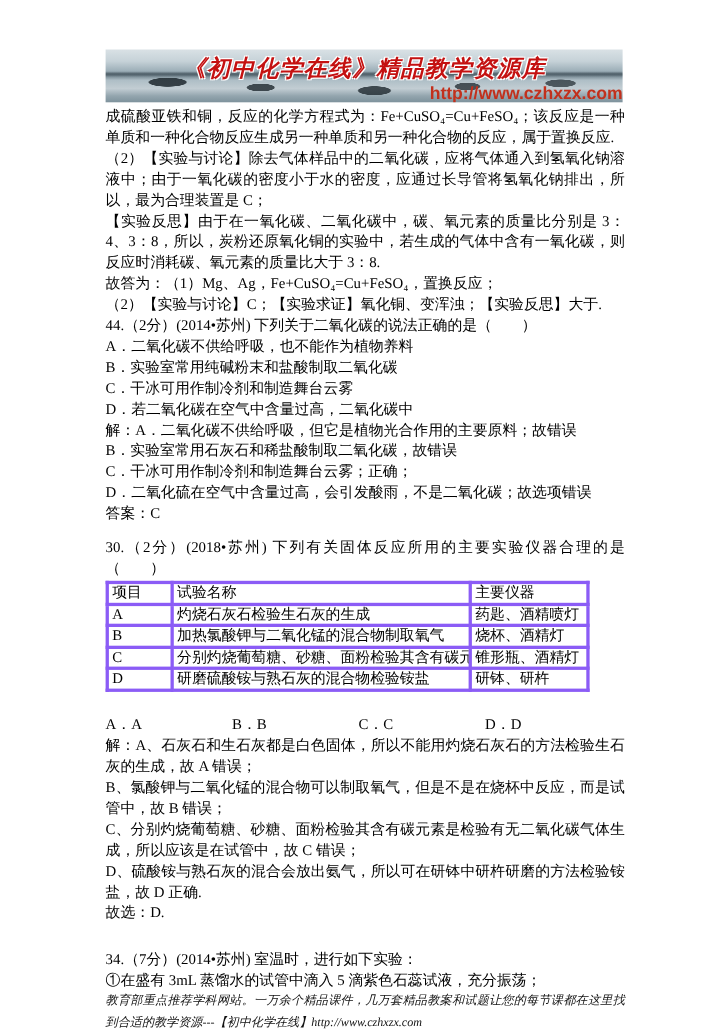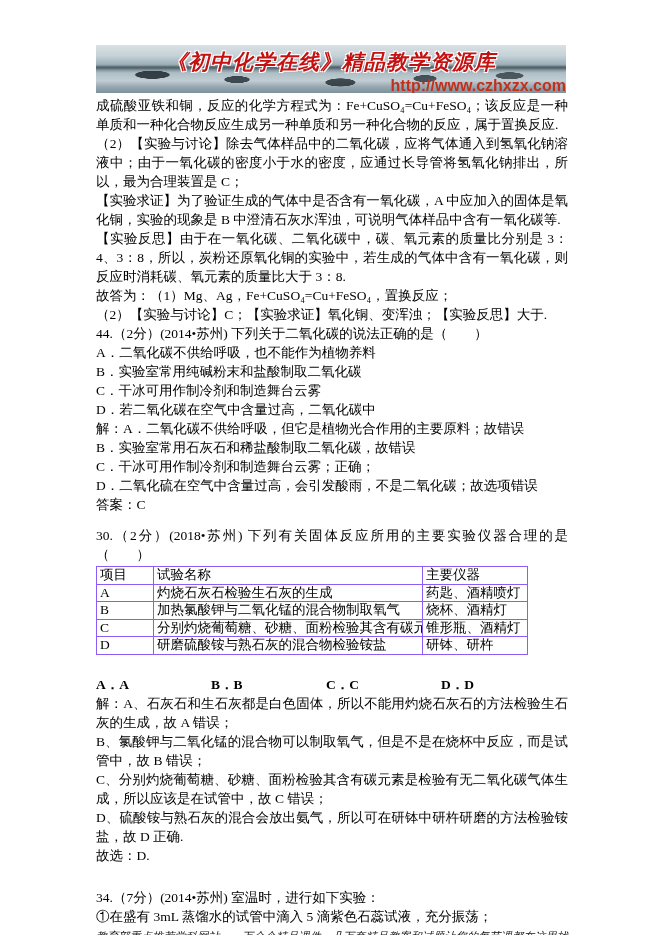--- a/index.html
+++ b/index.html
@@ -82,37 +82,36 @@
 
   .q30-stem { margin-top: 12px !important; }
 
   table.q30 {
     border-collapse: collapse;
     margin-top: 2px;
     table-layout: fixed;
     width: 420px;
   }
   table.q30 th, table.q30 td {
-    border: 1px solid #8b5cf6;
+    border: 3px solid #8b5cf6;
     font-weight: normal;
     text-align: left;
     padding: 0 3px;
     line-height: 16.5px;
     white-space: nowrap;
     overflow: hidden;
     font-size: 13.5px;
   }
   .col-item { width: 50px; }
   .col-name { width: 262px; }
   .col-inst { width: 98px; }
 
   .choices {
     display: flex;
     margin-top: 20px;
-    font-weight: bold;
   }
   .choices span { flex: 0 0 115px; }
 
   .q34-stem { margin-top: 23px !important; }
 
   .doc-footer {
     margin-top: 11px;
     font-size: 11px;
     line-height: 20px;
     font-style: italic;
@@ -126,21 +125,20 @@
 
   <div class="banner">
     <div class="banner-title">《初中化学在线》精品教学资源库</div>
     <div class="banner-url">http://www.czhxzx.com</div>
   </div>
 
   <div class="content">
 
     <p>成硫酸亚铁和铜，反应的化学方程式为：Fe+CuSO₄=Cu+FeSO₄；该反应是一种单质和一种化合物反应生成另一种单质和另一种化合物的反应，属于置换反应.</p>
     <p>（2）【实验与讨论】除去气体样品中的二氧化碳，应将气体通入到氢氧化钠溶液中；由于一氧化碳的密度小于水的密度，应通过长导管将氢氧化钠排出，所以，最为合理装置是 C；</p>
-    <p>【实验求证】为了验证生成的气体中是否含有一氧化碳，A 中应加入的固体是氧化铜，实验的现象是 B 中澄清石灰水浑浊，可说明气体样品中含有一氧化碳等.</p>
     <p>【实验反思】由于在一氧化碳、二氧化碳中，碳、氧元素的质量比分别是 3：4、3：8，所以，炭粉还原氧化铜的实验中，若生成的气体中含有一氧化碳，则反应时消耗碳、氧元素的质量比大于 3：8.</p>
     <p>故答为：（1）Mg、Ag，Fe+CuSO₄=Cu+FeSO₄，置换反应；</p>
     <p>（2）【实验与讨论】C；【实验求证】氧化铜、变浑浊；【实验反思】大于.</p>
 
     <p>44.（2分）(2014•苏州) 下列关于二氧化碳的说法正确的是（　　）</p>
     <p>A．二氧化碳不供给呼吸，也不能作为植物养料</p>
     <p>B．实验室常用纯碱粉末和盐酸制取二氧化碳</p>
     <p>C．干冰可用作制冷剂和制造舞台云雾</p>
     <p>D．若二氧化碳在空气中含量过高，二氧化碳中</p>
     <p>解：A．二氧化碳不供给呼吸，但它是植物光合作用的主要原料；故错误</p>

